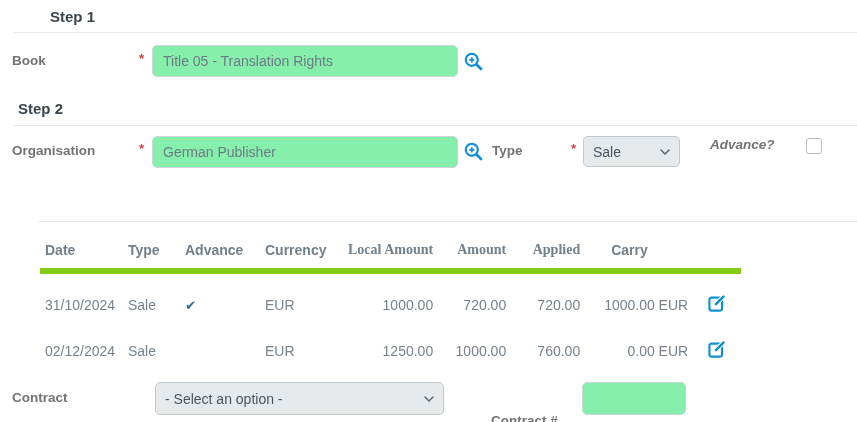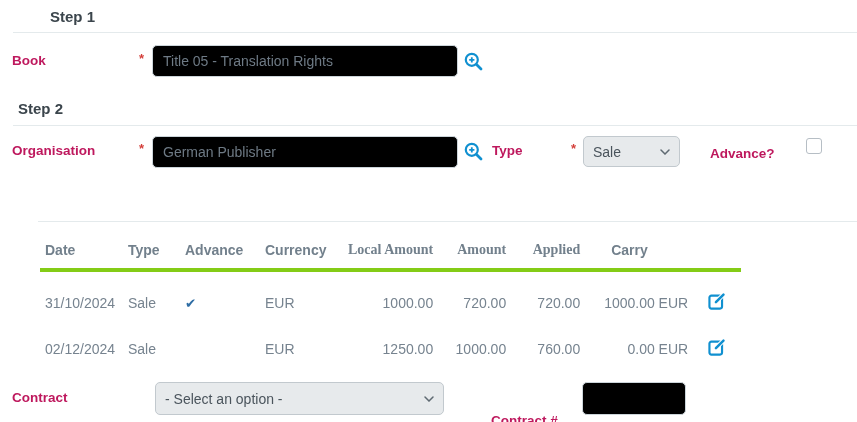--- a/index.html
+++ b/index.html
@@ -2,45 +2,45 @@
 <html><head>
 <meta charset="utf-8">
 <style>
   html,body{margin:0;padding:0;background:#fff;}
   #app{
     position:relative;width:857px;height:422px;overflow:hidden;background:#fff;
     font-family:"Liberation Sans","DejaVu Sans",sans-serif;font-size:14px;color:#76838f;
   }
   .heading{position:absolute;font-weight:bold;font-size:15px;color:#3b454c;white-space:nowrap;}
   .rule{position:absolute;height:1px;background:#e4eaec;right:0;}
-  .flabel{position:absolute;font-weight:bold;font-size:13.5px;color:#be185d;white-space:nowrap;}
+  .flabel{position:absolute;font-weight:bold;font-size:13.5px;color:#737373;white-space:nowrap;}
   .req{position:absolute;color:#d43f3a;font-weight:bold;font-size:13px;}
   .tinput{
     position:absolute;border:1px solid #ccd5da;border-radius:5px;padding:0 10px;
     font-family:"Liberation Sans","DejaVu Sans",sans-serif;font-size:14px;color:#6e7a85;
-    height:32px;box-sizing:border-box;background:#000000;outline:none;
+    height:32px;box-sizing:border-box;background:#86efac;outline:none;
   }
   .selectbox{
     position:absolute;background:#e7eaec;border:1px solid #c2c9ce;border-radius:5px;
     display:flex;align-items:center;padding:0 26px 0 9px;box-sizing:border-box;
     color:#4a545c;font-size:14px;cursor:default;white-space:nowrap;overflow:hidden;
   }
   .selectbox .chev{position:absolute;right:9px;top:50%;margin-top:-3px;line-height:0;}
   .icon-btn{position:absolute;line-height:0;cursor:pointer;background:none;border:none;padding:0;}
   .checkbox{
     position:absolute;width:16px;height:16px;background:#fff;border:1px solid #b6bec5;
     border-radius:3px;box-sizing:border-box;cursor:pointer;
   }
   table.activity{
     position:absolute;left:40px;top:236px;border-collapse:collapse;table-layout:fixed;
     font-size:14px;color:#76838f;
   }
   table.activity th{
     font-weight:bold;color:#72808c;text-align:left;padding:6px 5px 10px;
-    border-bottom:4px solid #84cc16;white-space:nowrap;
+    border-bottom:6px solid #84cc16;white-space:nowrap;
   }
   table.activity td{padding:20px 5px 5px;white-space:nowrap;}
   table.activity th.num{text-align:right;font-family:Liberation Serif, serif;}
   table.activity td.num{text-align:right;}
   table.activity th.carry-h{text-align:left;padding-left:26px;}
   table.activity td.edit-cell{text-align:center;}
   .checkmark{color:#2e6da4;font-size:13.5px;font-weight:bold;}
 </style>
 </head>
 <body>
@@ -83,21 +83,21 @@
   <div class="req" style="left:571px;top:141px;">*</div>
   <div class="selectbox" style="left:583px;top:136px;width:97px;height:31px;">
     <span>Sale</span>
     <span class="chev">
       <svg width="10" height="6" viewBox="0 0 10 6">
           <path d="M1 1l4 4 4-4" stroke="#5f6a72" stroke-width="1.5" fill="none" stroke-linecap="round"></path>
         </svg>
     </span>
   </div>
 
-  <div class="flabel" style="left:710px;top:146px;">Advance?</div>
+  <div class="flabel" style="left:710px;top:137px;font-style:italic;">Advance?</div>
   <span class="checkbox" style="left:806px;top:138px;"></span>
 
   <div class="rule" style="left:38px;top:221px;"></div>
 
   <table class="activity">
     <colgroup>
       <col style="width:83px">
         <col style="width:57px">
         <col style="width:80px">
         <col style="width:83px">

